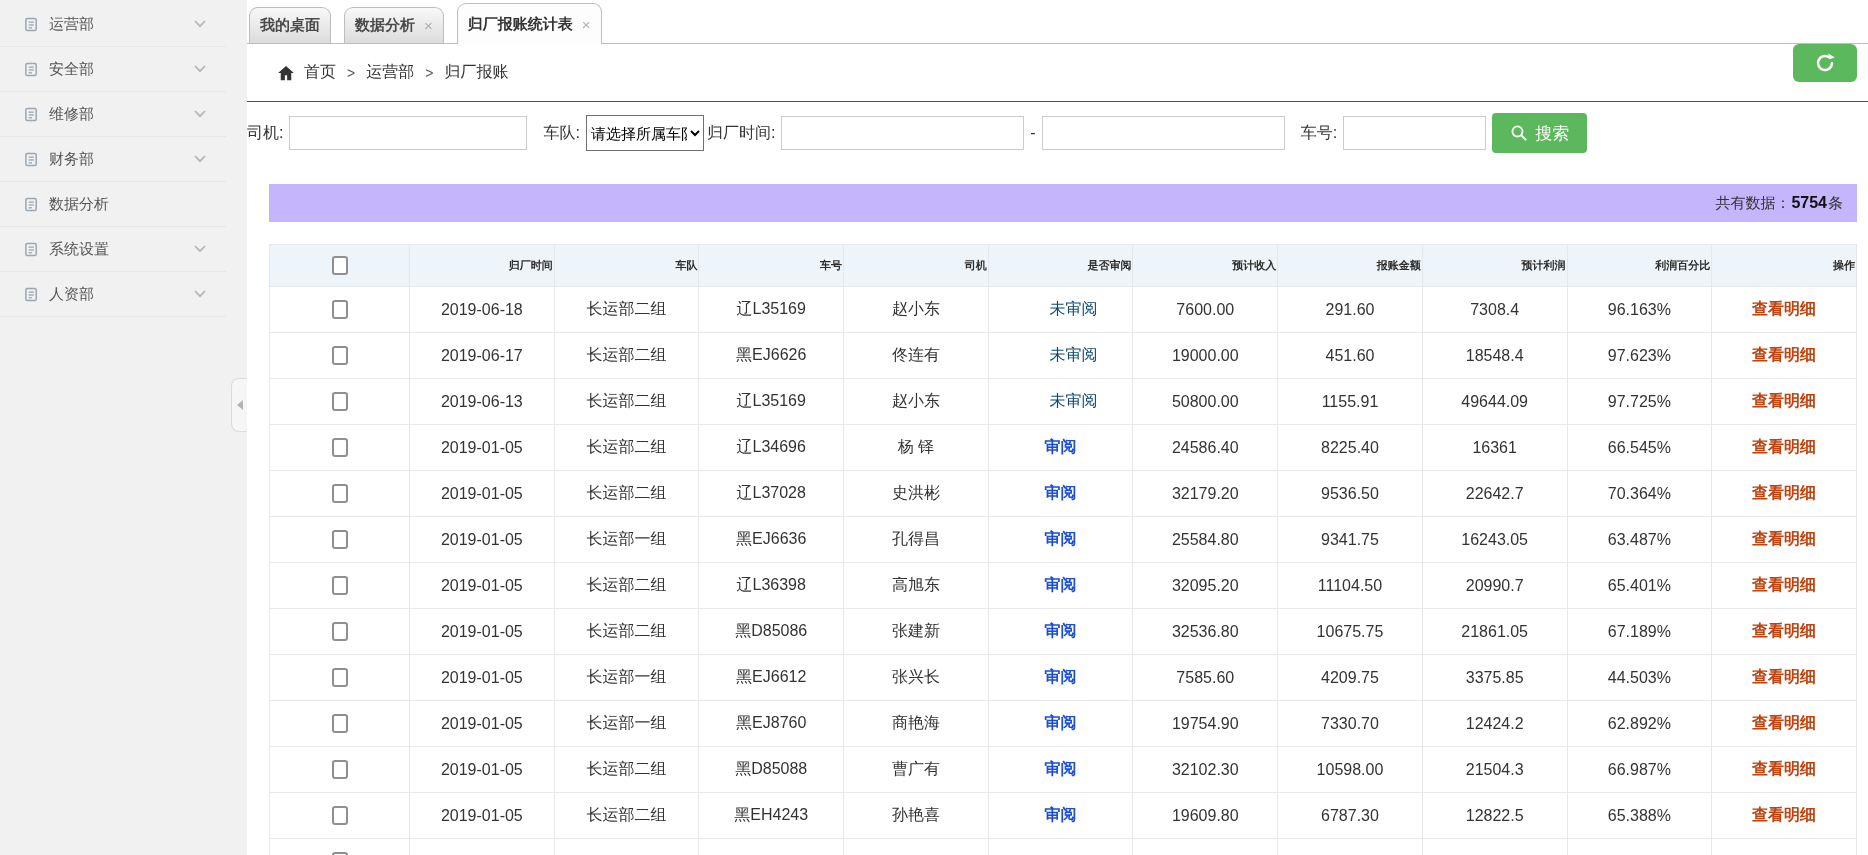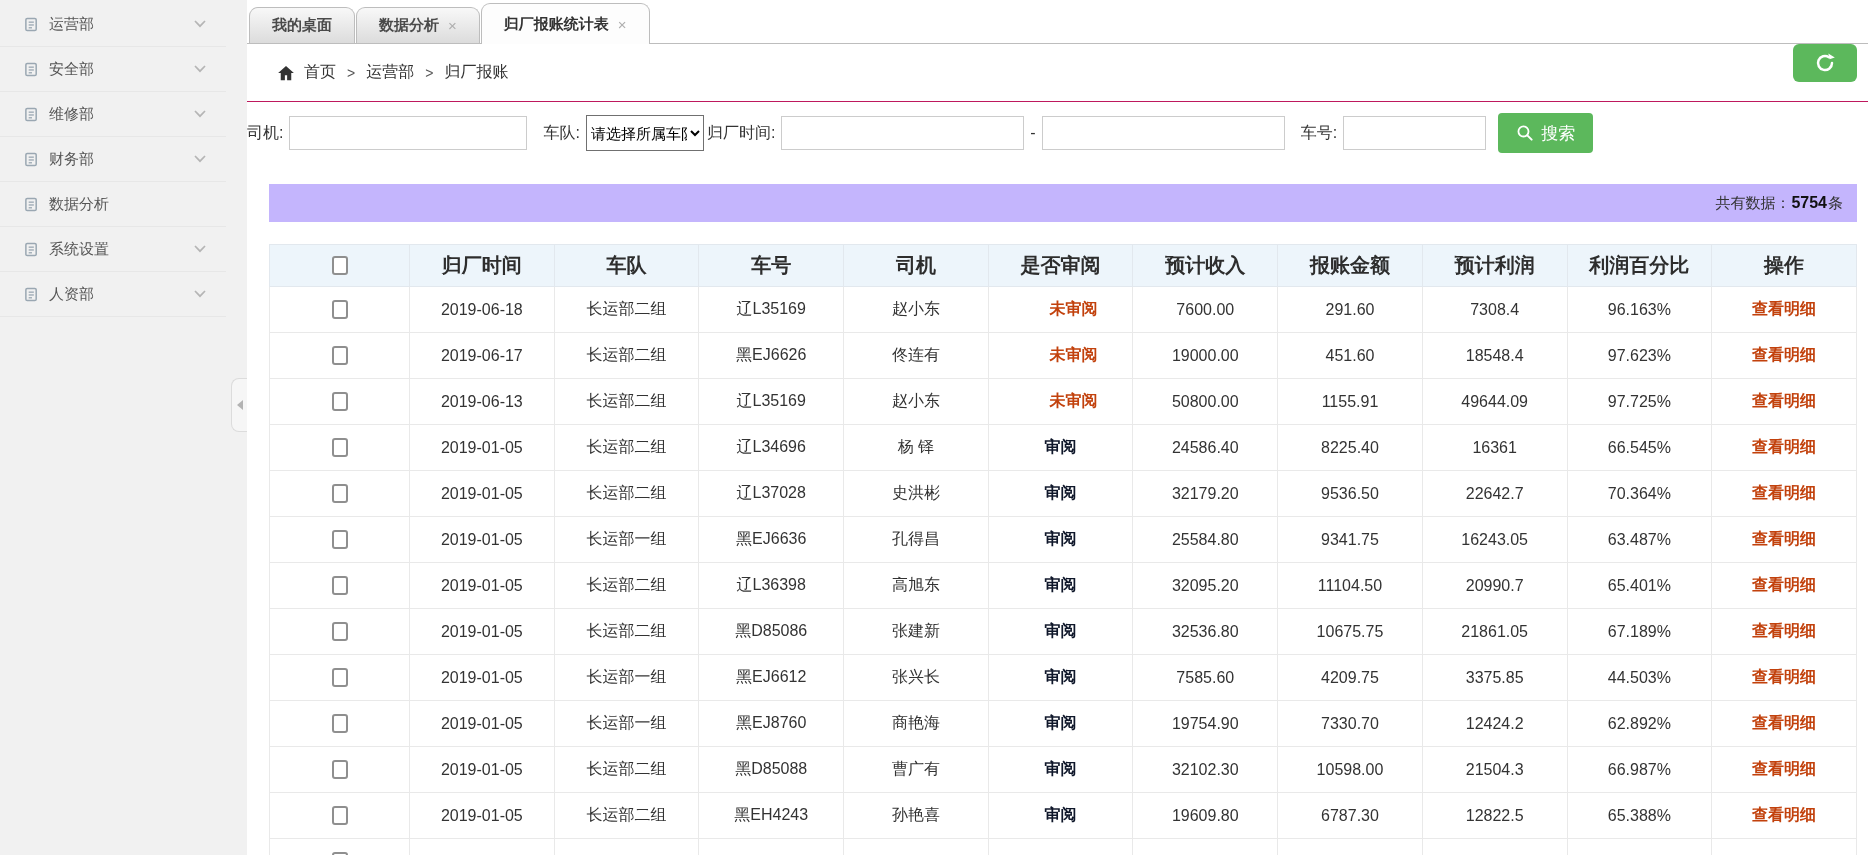--- a/index.html
+++ b/index.html
@@ -29,24 +29,24 @@
     border-radius:8px 0 0 8px; display:flex; align-items:center; justify-content:center;
     cursor:pointer;
   }
   .tri-left { width:0; height:0; border-top:5px solid transparent; border-bottom:5px solid transparent; border-right:6px solid #b3b3b3; }
 
   
   .main { flex:1; min-width:0; display:flex; flex-direction:column; background:#fff; }
 
   .tabbar { height:44px; flex:none; border-bottom:1px solid #bdbdbd; display:flex; align-items:flex-end; padding-left:2px; }
   .tab {
-    height:36px; display:flex; align-items:center; padding:0 22px;
+    height:36px; display:flex; align-items:center; padding:0 10px;
     background:linear-gradient(#f8f8f8,#dcdcdc);
     border:1px solid #bdbdbd; border-bottom:none; border-radius:9px 9px 0 0;
-    margin-right:1px; font-size:15px; font-weight:bold; color:#4a4a4a;
+    margin-right:13px; font-size:15px; font-weight:bold; color:#4a4a4a;
     cursor:pointer; position:relative; white-space:nowrap;
   }
   .tab.active { height:41px; background:#fdfdfd; margin-bottom:-1px; z-index:2; color:#333; }
   .tab .close { margin-left:9px; color:#aeaeae; font-size:15px; font-weight:normal; }
 
   .crumbrow {
     height:58px; flex:none; display:flex; align-items:center;
     padding:0 11px 0 30px; border-bottom:1px solid #be185d;
     position:relative; font-size:16px; color:#333;
   }
@@ -62,42 +62,42 @@
   .filters { height:62px; flex:none; display:flex; align-items:center; font-size:16px; color:#333; white-space:nowrap; }
   .filters label { margin-right:6px; }
   .gap { margin-left:16px; }
   .txt { height:34px; border:1px solid #ccc; padding:0 8px; font-size:15px; background:#fff; }
   .driver-w { width:238px; }
   .date-w { width:243px; }
   .plate-w { width:143px; }
   .fleet-select { height:36px; width:118px; border:1px solid #707070; font-size:15px; background:#fff; }
   .dash { margin:0 6px; color:#333; }
   .search-btn {
-    margin-left:12px; width:95px; height:40px; background:#5cb85c; color:#fff;
+    margin-left:6px; width:95px; height:40px; background:#5cb85c; color:#fff;
     border:none; border-radius:4px; font-size:17px;
     display:flex; align-items:center; justify-content:center; gap:7px; cursor:pointer;
   }
 
   .summary {
     margin:20px 11px 0 22px; height:38px; background:#c4b5fd;
     display:flex; align-items:center; justify-content:flex-end;
     padding-right:14px; font-size:15px; color:#333;
   }
   .summary b { font-size:16px; color:#111; margin:12px 1px; }
 
   .tablewrap { margin:22px 11px 0 22px; }
   table { width:100%; border-collapse:collapse; table-layout:fixed; font-size:16px; color:#333; }
   th {
     height:42px; background:#edf5fb; font-weight:bold; color:#2d2d2d;
-    border:1px solid #e2e8ee; font-size:20px; text-align:center;
+    border:1px solid #e2e8ee; font-size:11px; text-align:right;
   }
   td { height:46px; text-align:center; border:1px solid #e9e9e9; overflow:hidden; white-space:nowrap; }
   .cbx { width:16px; height:19px; border:2px solid #8f8f8f; border-radius:3px; background:#fff; margin:0 auto; cursor:pointer; }
-  .review-no  { font-weight:bold; color:#c2410c;padding-left:27px; }
-  .review-yes { font-weight:bold; color:#0f172a; }
+  .review-no  { font-weight:normal; color:#0c4a6e;padding-left:27px; }
+  .review-yes { font-weight:bold; color:#1d4ed8; }
   .view-link { cursor:pointer; color:#c2410c;font-weight:bold; }
 </style>
 </head>
 <body>
 
 <div class="app">
 
   <aside class="sidebar">
       <div class="side-item">
         <span class="doc">

